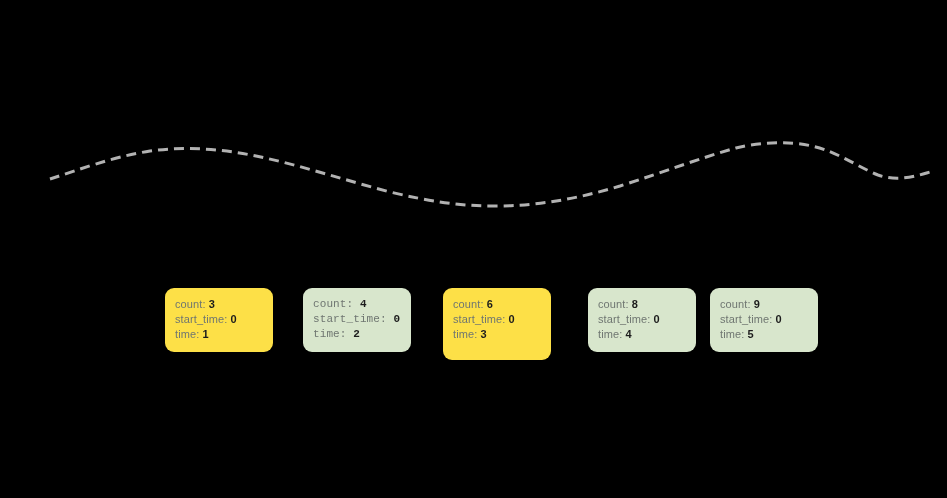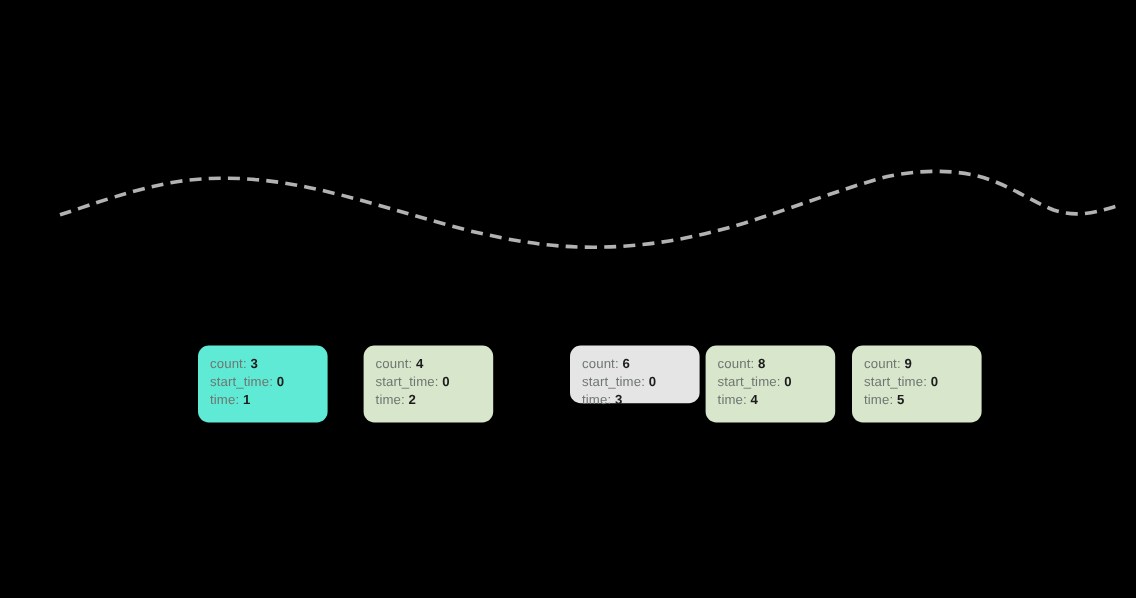--- a/index.html
+++ b/index.html
@@ -52,31 +52,31 @@
 </head>
 <body>
 
 <div id="stage" style="width: 947px; height: 498px; background: rgb(0, 0, 0);">
 
   <svg id="curve-layer" viewBox="0 0 947 498" width="947" height="498" xmlns="http://www.w3.org/2000/svg">
     <path id="trend-path" fill="none" stroke="#b2b2b2" stroke-width="3" stroke-linecap="butt" d="M 50 179 C 78 170, 112 157, 150 151 C 186 146, 222 149, 256 156 C 300 165, 344 180, 390 192 C 428 201, 458 206, 494 206 C 540 206, 580 198, 620 186 C 664 172, 700 158, 736 148 C 760 142, 790 141, 812 146 C 838 152, 856 166, 878 175 C 898 182, 916 176, 930 172" stroke-dasharray="10 6"></path>
   </svg>
 
   <div id="node-layer">
-      <div class="node-card" style="left: 165px; top: 288px; width: 108px; height: 64px; background: #5eead4;">
+      <div class="node-card" style="left: 165px; top: 288px; width: 108px; height: 64px; background: #fde047;">
         <div class="node-line"><span class="lab">count: </span><span class="val">3</span></div>
         <div class="node-line"><span class="lab">start_time: </span><span class="val">0</span></div>
         <div class="node-line"><span class="lab">time: </span><span class="val">1</span></div>
       </div>
-      <div class="node-card" style="left: 303px; top: 288px; width: 108px; height: 64px; background: rgb(216, 230, 204);">
+      <div class="node-card" style="left: 303px; top: 288px; width: 108px; height: 64px; background: rgb(216, 230, 204); font-family: Liberation Mono, monospace;">
         <div class="node-line"><span class="lab">count: </span><span class="val">4</span></div>
         <div class="node-line"><span class="lab">start_time: </span><span class="val">0</span></div>
         <div class="node-line"><span class="lab">time: </span><span class="val">2</span></div>
       </div>
-      <div class="node-card" style="left: 443px; top: 288px; width: 108px; height: 48px; background: #e5e5e5; margin-left: 32px;">
+      <div class="node-card" style="left: 443px; top: 288px; width: 108px; height: 72px; background: #fde047;">
         <div class="node-line"><span class="lab">count: </span><span class="val">6</span></div>
         <div class="node-line"><span class="lab">start_time: </span><span class="val">0</span></div>
         <div class="node-line"><span class="lab">time: </span><span class="val">3</span></div>
       </div>
       <div class="node-card" style="left: 578px; top: 288px; width: 108px; height: 64px; background: rgb(216, 230, 204); margin-left: 10px;">
         <div class="node-line"><span class="lab">count: </span><span class="val">8</span></div>
         <div class="node-line"><span class="lab">start_time: </span><span class="val">0</span></div>
         <div class="node-line"><span class="lab">time: </span><span class="val">4</span></div>
       </div>
       <div class="node-card" style="left: 710px; top: 288px; width: 108px; height: 64px; background: rgb(216, 230, 204);">

